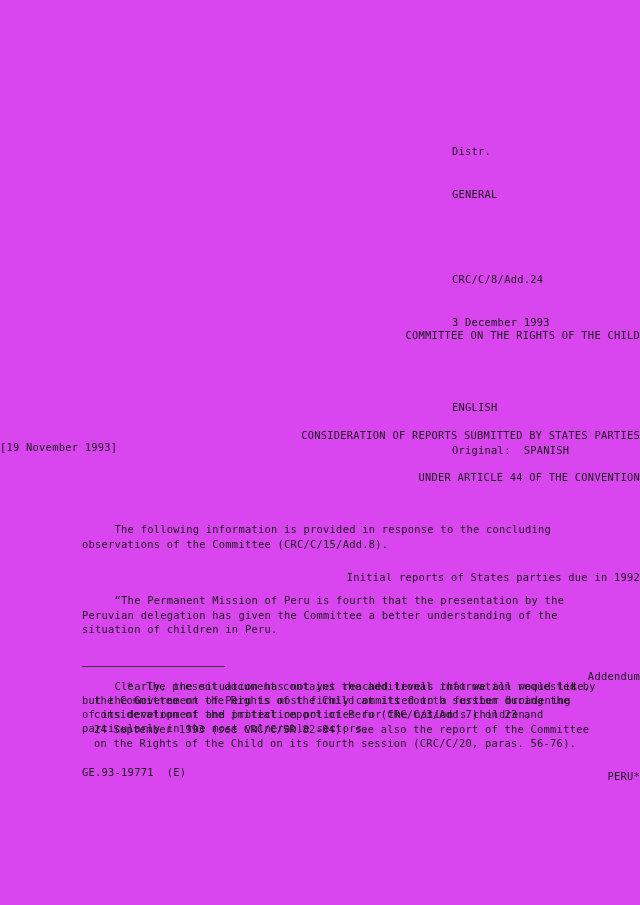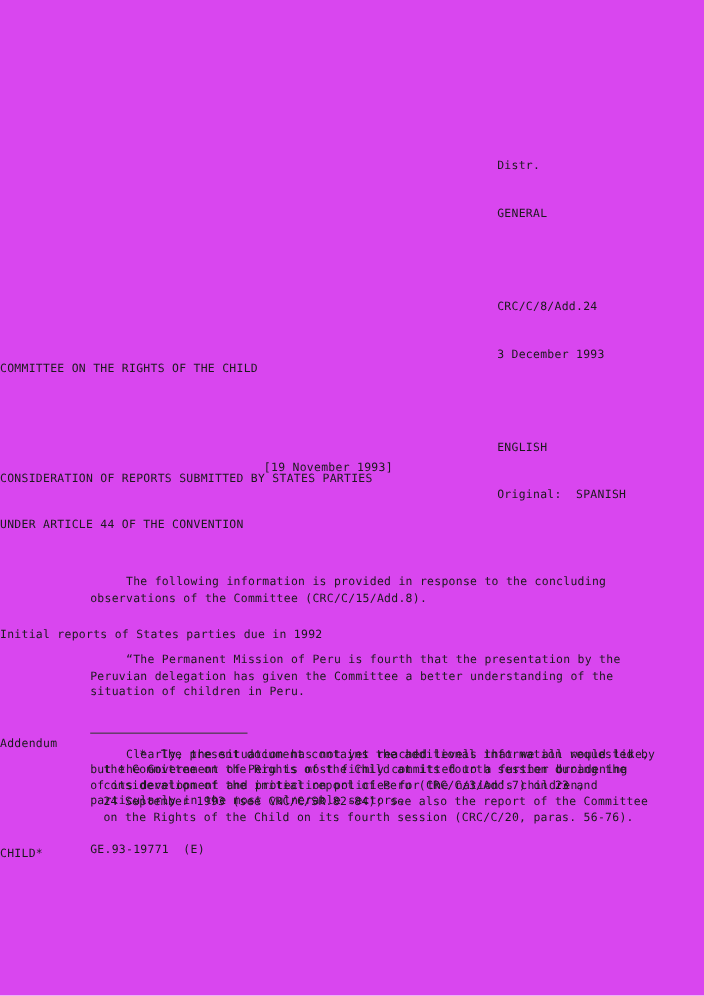--- a/index.html
+++ b/index.html
@@ -37,33 +37,33 @@
   }
   .doc-header .blk { margin: 0; }
   .doc-header .gap { height: 14.2px; }
 
   
   .titles {
     position: absolute;
     left: 0;
     top: 300px;
     width: 640px;
-    text-align: left;
+    text-align: right;
   }
   .titles .line { margin: 0; }
   .titles .spacer-2 { height: 28.4px; }
   .u { }
 
   
   .submission-date {
     position: absolute;
     left: 0;
-    top: 418px;
+    top: 440px;
     width: 597px;
-    text-align: center;
+    text-align: left;
   }
 
   
   .body-text {
     position: absolute;
     left: 82px;
     top: 494px;
     width: 500px;
   }
   .body-text p {
@@ -112,21 +112,21 @@
   <div class="titles mono">
     <div class="line">COMMITTEE ON THE RIGHTS OF THE CHILD</div>
     <div class="spacer-2"></div>
     <div class="line">CONSIDERATION OF REPORTS SUBMITTED BY STATES PARTIES</div>
     <div class="line">UNDER ARTICLE 44 OF THE CONVENTION</div>
     <div class="spacer-2"></div>
     <div class="line u">Initial reports of States parties due in 1992</div>
     <div class="spacer-2"></div>
     <div class="line u">Addendum</div>
     <div class="spacer-2"></div>
-    <div class="line">CHILD*</div>
+    <div class="line">PERU*</div>
   </div>
 
   <div class="submission-date mono">[19 November 1993]</div>
 
   <div class="body-text mono">
     <p>     The following information is provided in response to the concluding
 observations of the Committee (CRC/C/15/Add.8).</p>
     <p>     “The Permanent Mission of Peru is fourth that the presentation by the
 Peruvian delegation has given the Committee a better understanding of the
 situation of children in Peru.</p>

